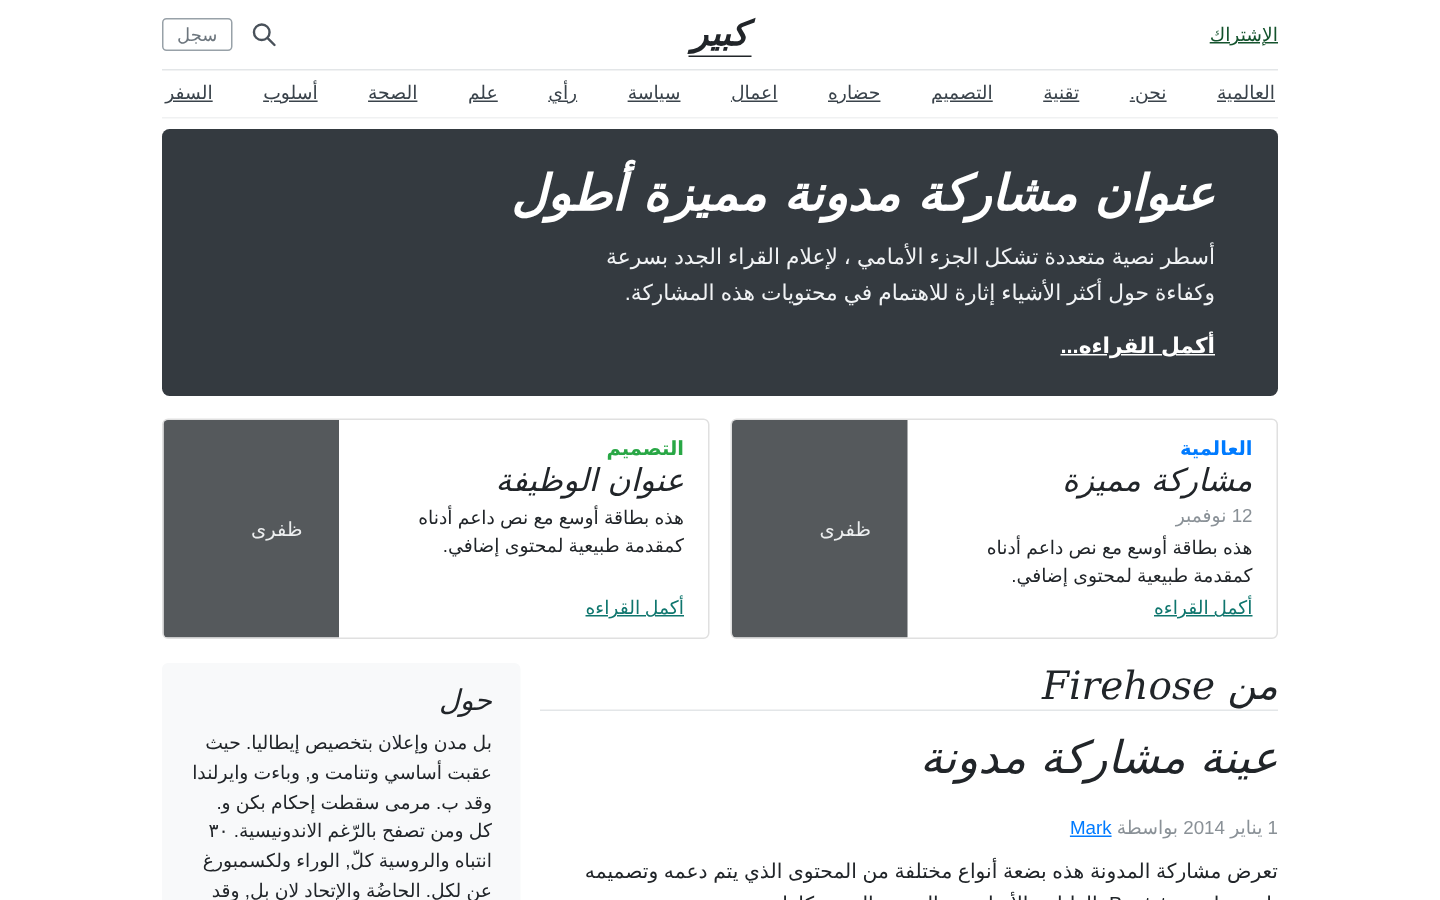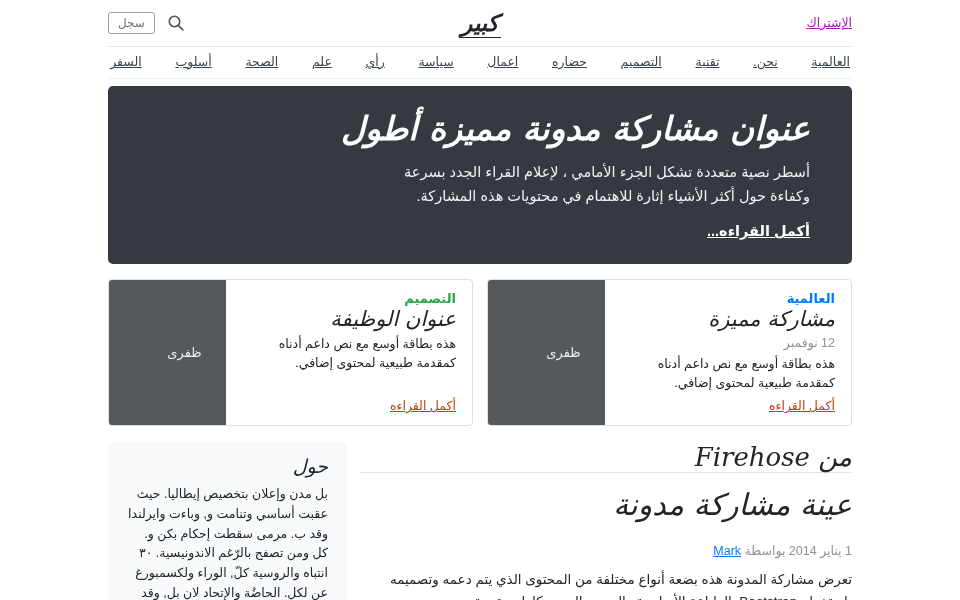--- a/index.html
+++ b/index.html
@@ -9,21 +9,21 @@
     font-family: "Liberation Sans", "DejaVu Sans", sans-serif;
     color: #212529; direction: rtl;
   }
   .container { width: 744px; margin: 0 auto; }
 
   
   .header { display: flex; align-items: center; padding: 9px 0 10px; border-bottom: 1px solid #e3e6e8; }
   .h-side { flex: 1; display: flex; align-items: center; }
   .h-right { justify-content: flex-start; }
   .h-left { justify-content: flex-end; gap: 12px; }
-  .subscribe-link { font-size: 12.5px; color: #a21caf; text-decoration: underline; cursor: pointer; }
+  .subscribe-link { font-size: 12.5px; color: #14532d; text-decoration: underline; cursor: pointer; }
   .brand { flex: 0 0 auto; text-align: center; }
   .brand a {
     font-family: "DejaVu Serif", serif; font-style: italic; font-weight: bold;
     font-size: 23px; color: #212529; text-decoration: none;
     border-bottom: 1px solid #212529; padding: 0 2px 1px; cursor: pointer;
   }
   .search-btn { width: 18px; height: 18px; cursor: pointer; display: inline-flex; }
   .signup-btn {
     font-size: 12px; color: #6c757d; background: #fff;
     border: 1px solid #98a1a8; border-radius: 3px; padding: 3px 9px; cursor: pointer;
@@ -49,21 +49,21 @@
   
   .cards-row { display: flex; gap: 14px; margin-top: 15px; }
   .card { flex: 1; display: flex; border: 1px solid #e0e0e0; border-radius: 4px; overflow: hidden; height: 147px; background: #fff; }
   .card-body { flex: 1; padding: 11px 16px 12px; display: flex; flex-direction: column; }
   .card-category { font-size: 13px; font-weight: bold; margin-bottom: 1px; }
   .cat-primary { color: #007bff; }
   .cat-success { color: #28a745; }
   .card-title { font-family: "DejaVu Serif", serif; font-style: italic; font-size: 21px; font-weight: normal; line-height: 1.2; margin-bottom: 3px; color: #212529; }
   .card-date { font-size: 12.5px; color: #8a9197; margin-bottom: 5px; }
   .card-text { font-size: 12.5px; line-height: 1.5; color: #212529; }
-  .card-link { margin-top: auto; font-size: 12.5px; color: #c2410c; text-decoration: underline; cursor: pointer; align-self: flex-start; }
+  .card-link { margin-top: auto; font-size: 12.5px; color: #0f766e; text-decoration: underline; cursor: pointer; align-self: flex-start; font-family: Liberation Serif, serif; }
   .card-thumb {
     flex: 0 0 117px; background: #55595c; color: #eceeef; font-size: 13px;
     display: flex; align-items: center; justify-content: center; padding-left: 34px;
   }
 
   
   .main-row { display: flex; gap: 13px; margin-top: 16px; align-items: flex-start; }
   .main-col { width: 492px; flex: 0 0 492px; }
   .side-col { flex: 1; }
 

